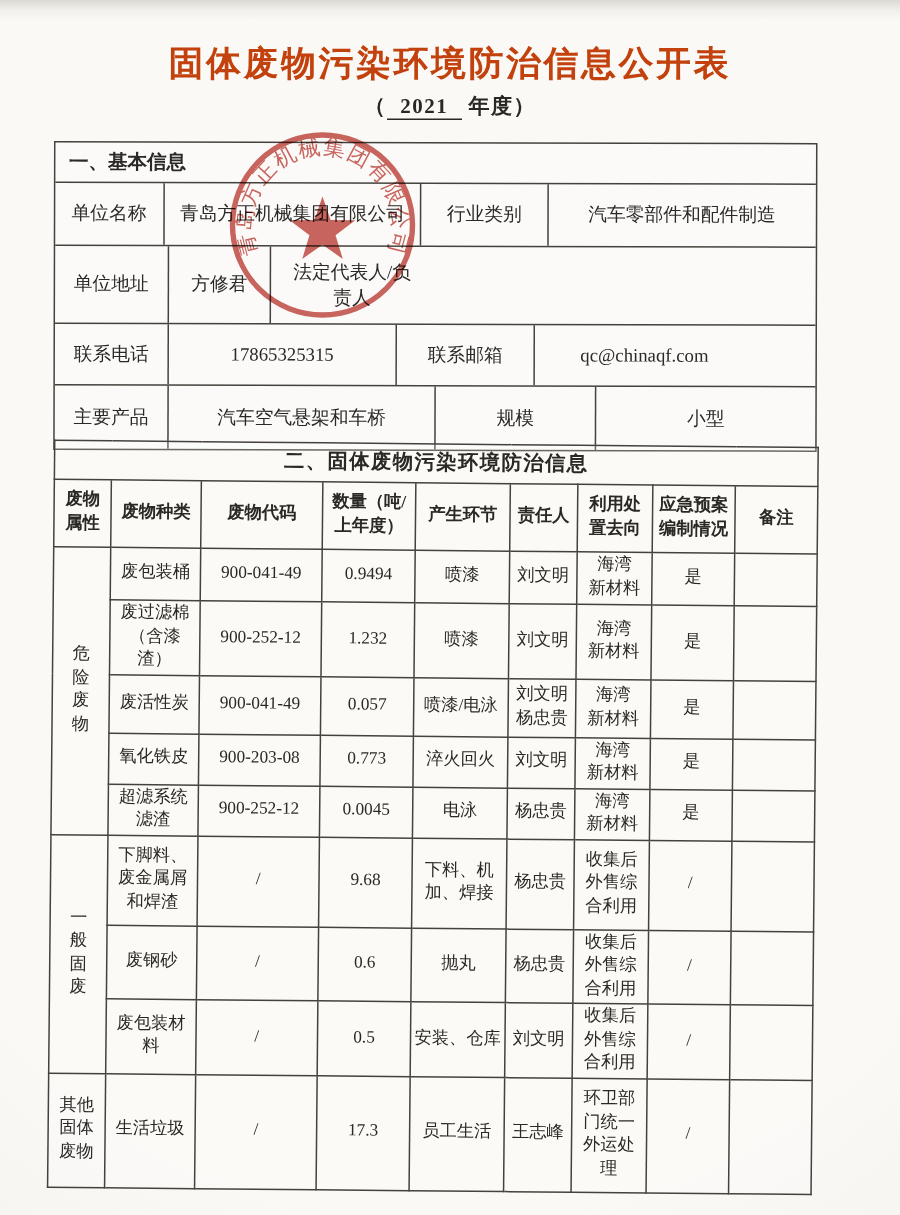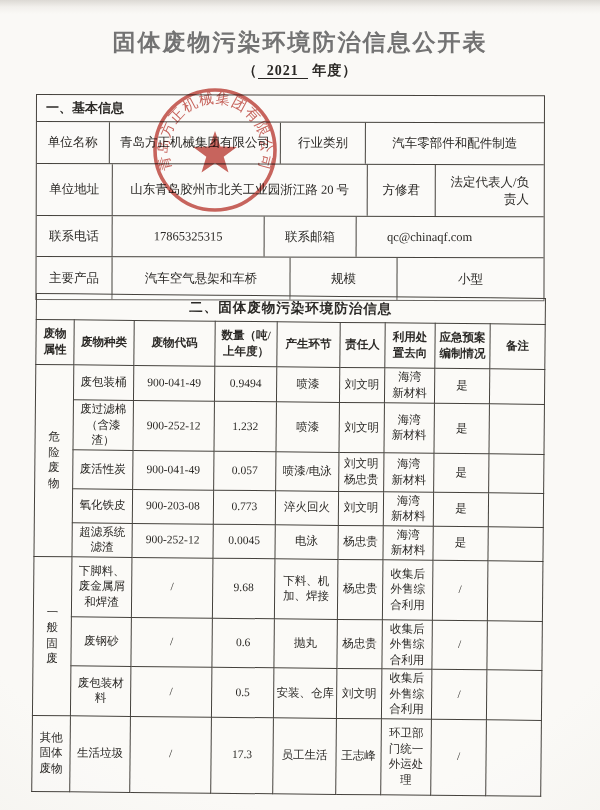--- a/index.html
+++ b/index.html
@@ -6,21 +6,21 @@
   body{
     width:600px;height:810px;position:relative;overflow:hidden;
     font-family:"Liberation Serif","DejaVu Serif",serif;
     color:#2b2926;
     background:
       linear-gradient(180deg,#dcd9d4 0,#f2f0ec 7px,rgba(0,0,0,0) 14px),
       radial-gradient(130% 105% at 50% 42%, #faf9f6 55%, #edebe5 100%);
   }
   .title{
     position:absolute;top:27px;left:0;width:100%;text-align:center;
-    font-size:23px;font-weight:bold;letter-spacing:2px;color:#737373;
+    font-size:23px;font-weight:bold;letter-spacing:2px;color:#c2410c;
   }
   .subtitle{
     position:absolute;top:62px;left:0;width:100%;text-align:center;
     font-size:14px;font-weight:bold;color:#2a2825;letter-spacing:1px;
   }
   .subtitle .year{border-bottom:1.6px solid #2a2825;padding:0 9px;}
   
   .t1{
     position:absolute;left:36px;top:94px;width:507px;
     border:1.5px solid #45423d;background:rgba(255,255,255,0.25);
@@ -31,21 +31,21 @@
     font-size:13px;font-weight:bold;border-bottom:1px solid #45423d;
   }
   .t1 .row{display:flex;border-bottom:1px solid #45423d;}
   .t1 .row:last-child{border-bottom:none;}
   .t1 .cell{
     box-sizing:border-box;border-right:1px solid #45423d;
     display:flex;align-items:center;justify-content:center;
     text-align:center;font-size:12.5px;padding:2px 3px;
   }
   .t1 .cell:last-child{border-right:none;}
-  .t1 .cell span{white-space:pre-line;text-align:right;}
+  .t1 .cell span{white-space:pre-line;}
   .r1{height:41px}.r2{height:51px}.r3{height:40px}.r4{height:42px}
   
   .t2{
     position:absolute;left:36px;top:293px;width:509px;
     border-collapse:collapse;table-layout:fixed;
     font-size:11.5px;color:#2b2926;background:rgba(255,255,255,0.2);
     transform:rotate(0.55deg);transform-origin:0 0;
   }
   .t2{border:1.5px solid #45423d;}
   .t2 td{
@@ -89,23 +89,20 @@
         <span>行业类别</span>
       </div>
     <div class="cell r1" style="width:187px">
         <span>汽车零部件和配件制造</span>
       </div>
   </div>
 
   <div class="row">
     <div class="cell r2" style="width:76px">
         <span>单位地址</span>
-      </div>
-    <div class="cell r2" style="width:255px">
-        <span>山东青岛胶州市北关工业园浙江路 20 号</span>
       </div>
     <div class="cell r2" style="width:68px">
         <span>方修君</span>
       </div>
     <div class="cell r2" style="width:108px">
         <span>法定代表人/负
 责人</span>
       </div>
   </div>
 

